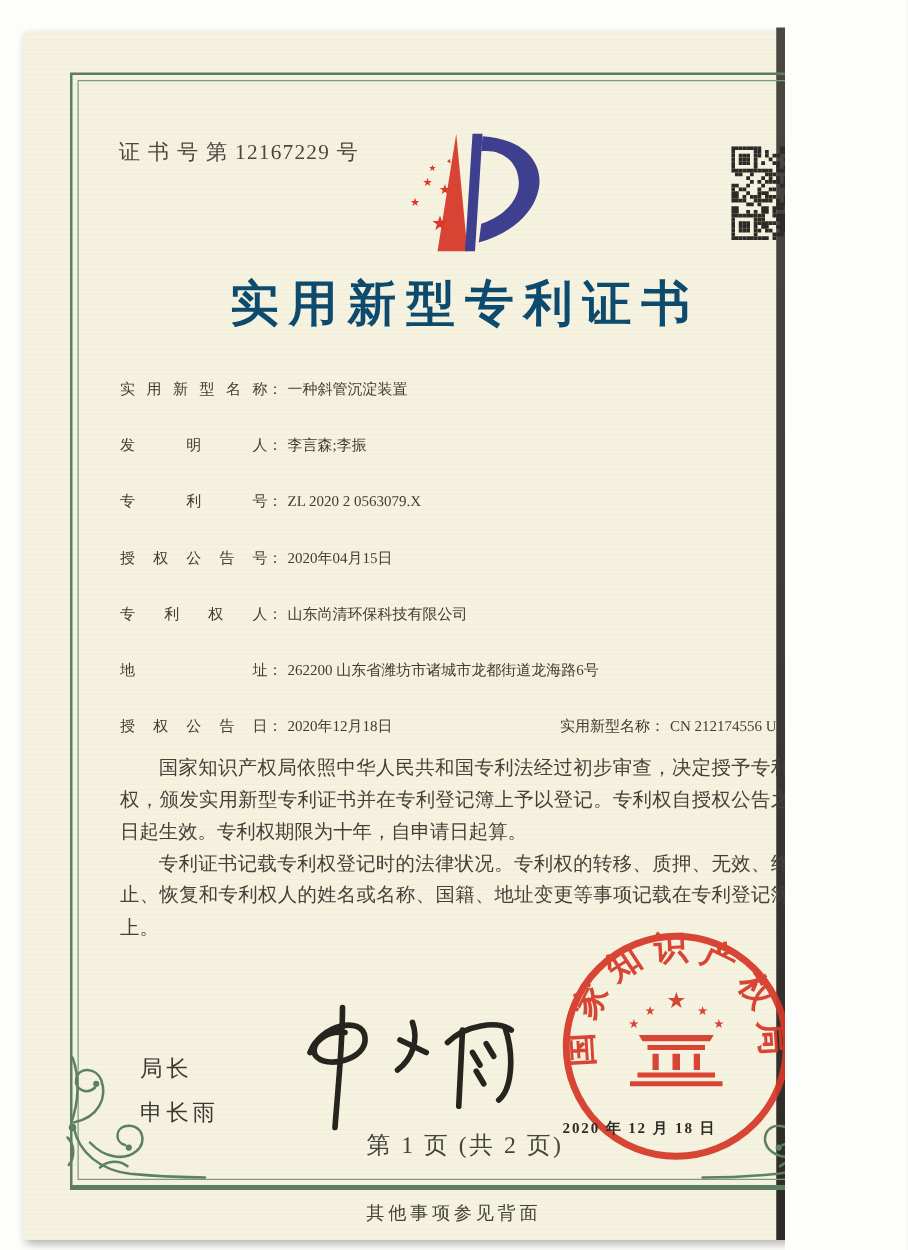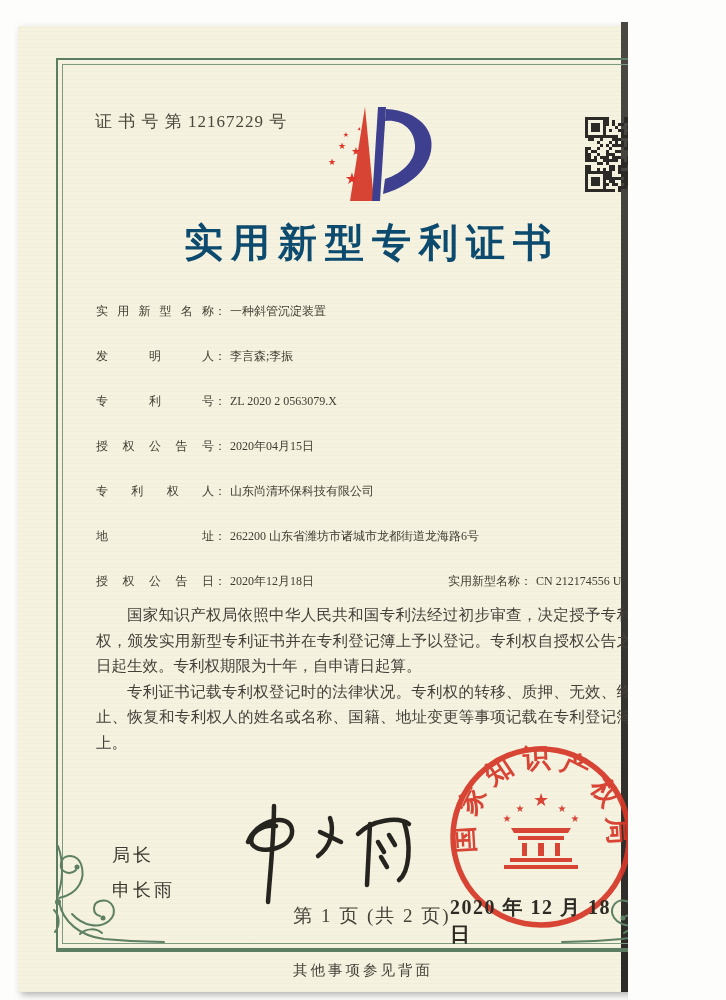--- a/index.html
+++ b/index.html
@@ -39,22 +39,22 @@
   .gleft{width:352px;}
 
   .bodytext{position:absolute;left:96px;top:602px;width:536px;color:#45413a;
     font-size:15.5px;line-height:25.5px;text-align:justify;}
   .bodytext p{margin:0;text-indent:2em;}
 
   .signer{position:absolute;left:112px;top:838px;font-size:18px;color:#3c3930;line-height:35px;letter-spacing:3px;}
   .autograph{position:absolute;left:212px;top:790px;width:210px;height:115px;}
 
   .seal{position:absolute;left:444px;top:740px;width:194px;height:194px;opacity:.93;}
-  .sealdate{position:absolute;left:450px;top:894px;font-size:20px;font-weight:700;
-    color:#2e2b25;letter-spacing:1.5px;z-index:5;}
+  .sealdate{position:absolute;left:450px;top:894px;font-size:12px;font-weight:700;
+    color:#2e2b25;letter-spacing:1.5px;z-index:5;text-align:center;}
 
   .pagenum{position:absolute;left:56px;top:903px;width:632px;text-align:center;
     font-size:19px;color:#46433a;letter-spacing:2px;}
   .backnote{position:absolute;left:0;top:961px;width:726px;text-align:center;
     font-size:14.5px;color:#45423a;letter-spacing:3px;}
 
   svg text.sealfont{font-family:"Liberation Serif","DejaVu Serif",serif;}
 </style>
 </head>
 <body>

